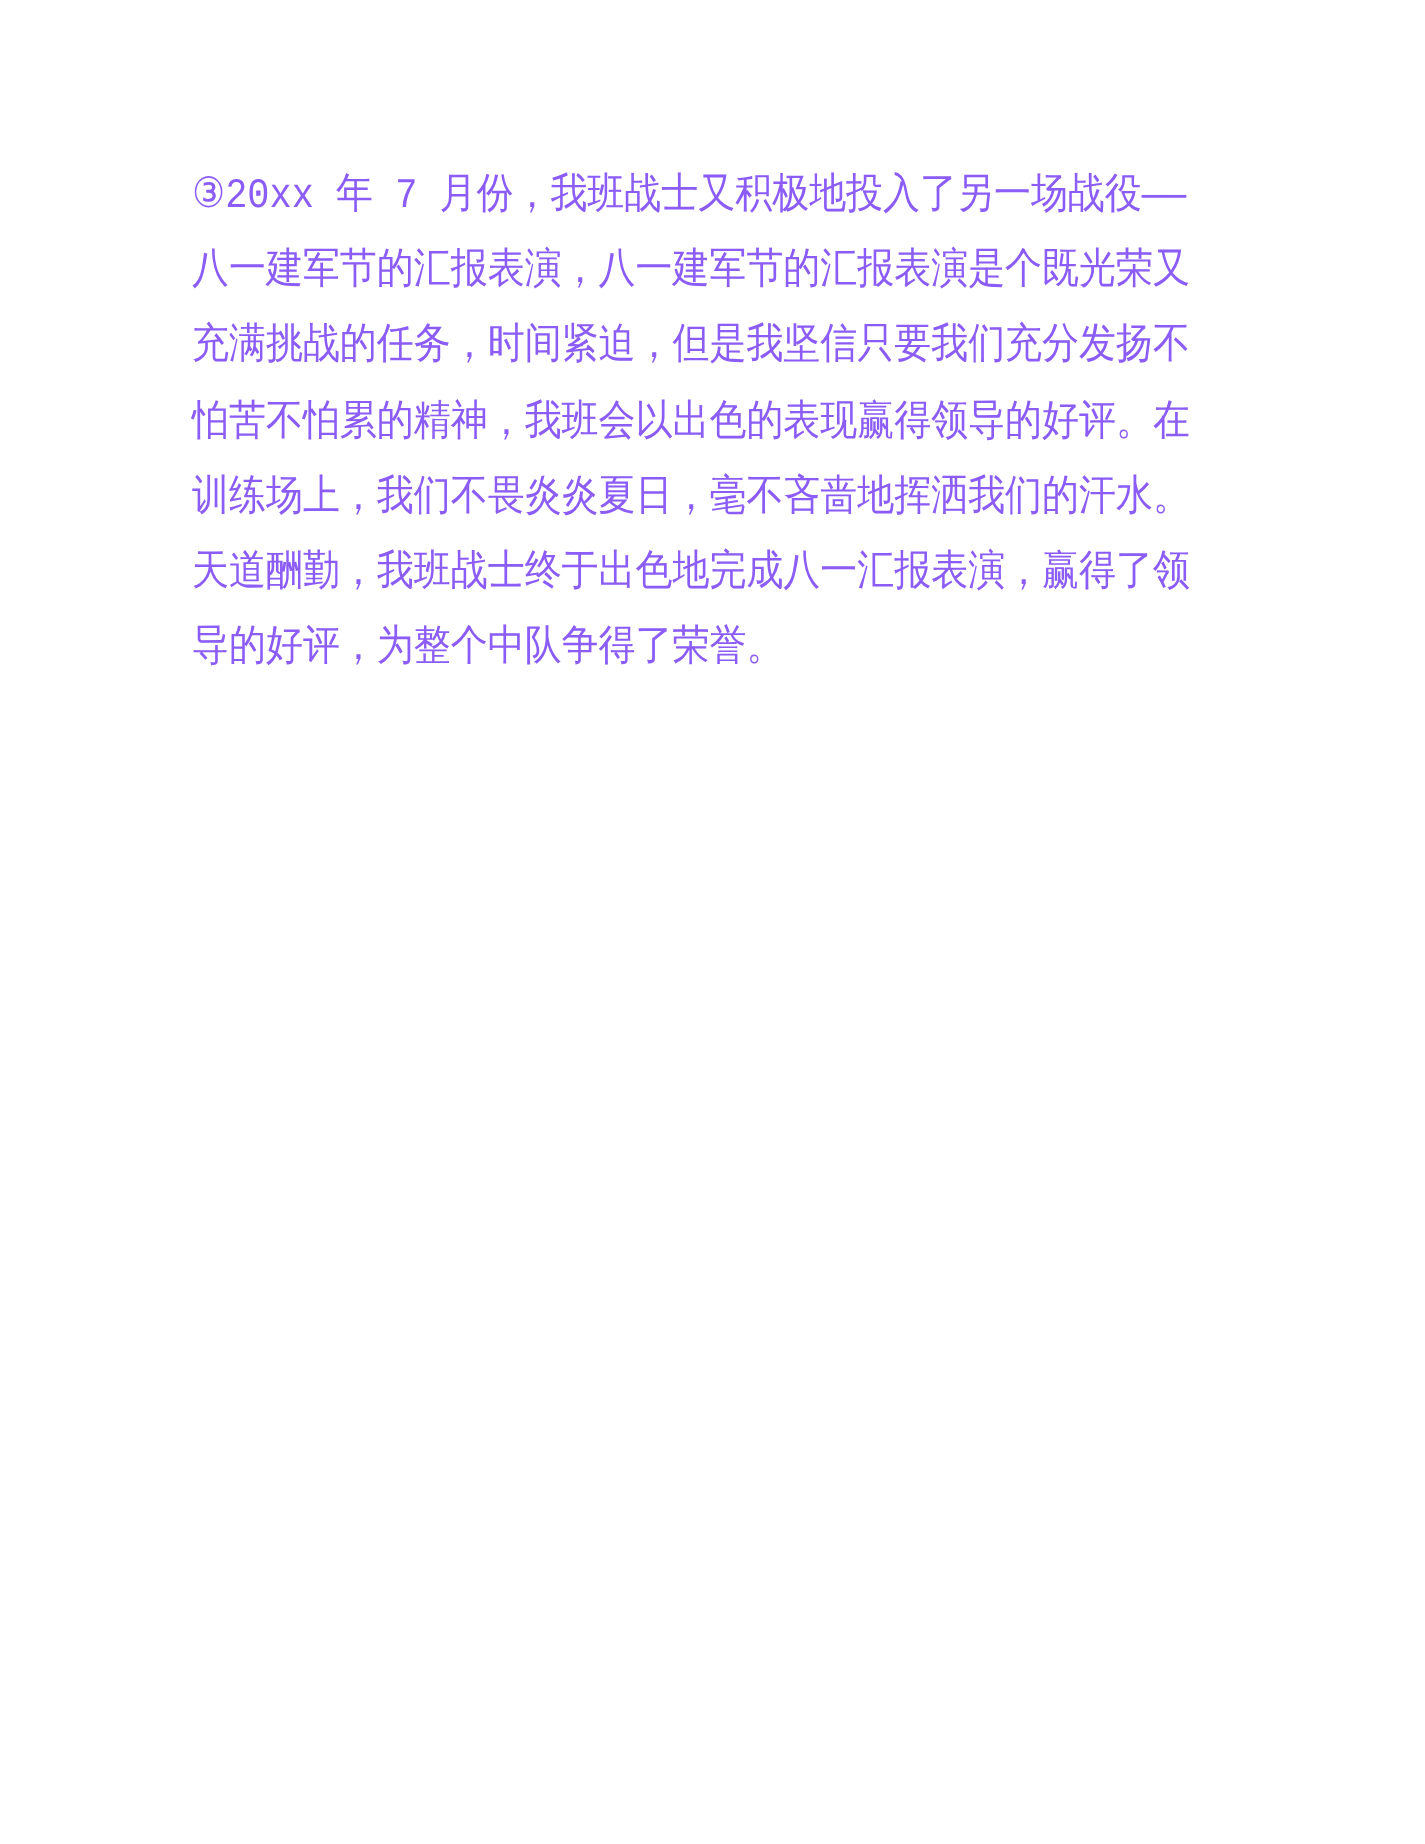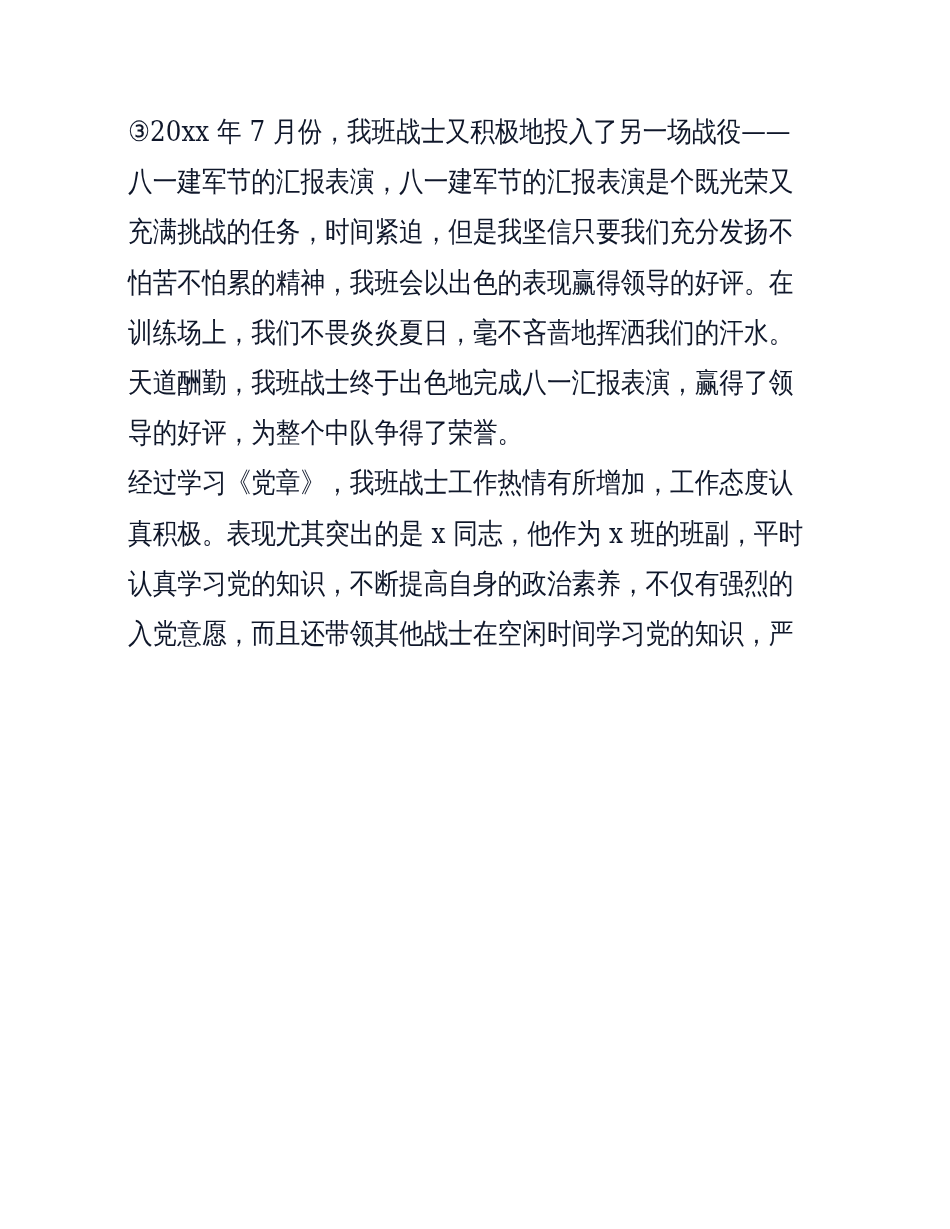--- a/index.html
+++ b/index.html
@@ -17,21 +17,22 @@
     position: relative;
     width: 950px;
     height: 1229px;
     background: #ffffff;
   }
   .text-block {
     position: absolute;
     left: 128px;
     top: 107px;
     width: 760px;
-    color: #0f172a;
+    color: #8b5cf6;
+    font-family: Liberation Mono, monospace;
   }
   .para {
     margin: 0;
     padding: 0;
   }
   .line {
     height: 50.2px;
     line-height: 50.2px;
     font-size: 28px;
     white-space: nowrap;
@@ -51,21 +52,15 @@
       <div class="line">八一建军节的汇报表演，八一建军节的汇报表演是个既光荣又</div>
       <div class="line">充满挑战的任务，时间紧迫，但是我坚信只要我们充分发扬不</div>
       <div class="line">怕苦不怕累的精神，我班会以出色的表现赢得领导的好评。在</div>
       <div class="line">训练场上，我们不畏炎炎夏日，毫不吝啬地挥洒我们的汗水。</div>
       <div class="line">天道酬勤，我班战士终于出色地完成八一汇报表演，赢得了领</div>
       <div class="line">导的好评，为整个中队争得了荣誉。</div>
     </div>
 
 
 
-    <div class="para">
-      <div class="line">经过学习《党章》，我班战士工作热情有所增加，工作态度认</div>
-      <div class="line">真积极。表现尤其突出的是 x 同志，他作为 x 班的班副，平时</div>
-      <div class="line">认真学习党的知识，不断提高自身的政治素养，不仅有强烈的</div>
-      <div class="line">入党意愿，而且还带领其他战士在空闲时间学习党的知识，严</div>
-    </div>
 
   </div>
 </div>
 
 </body></html>

